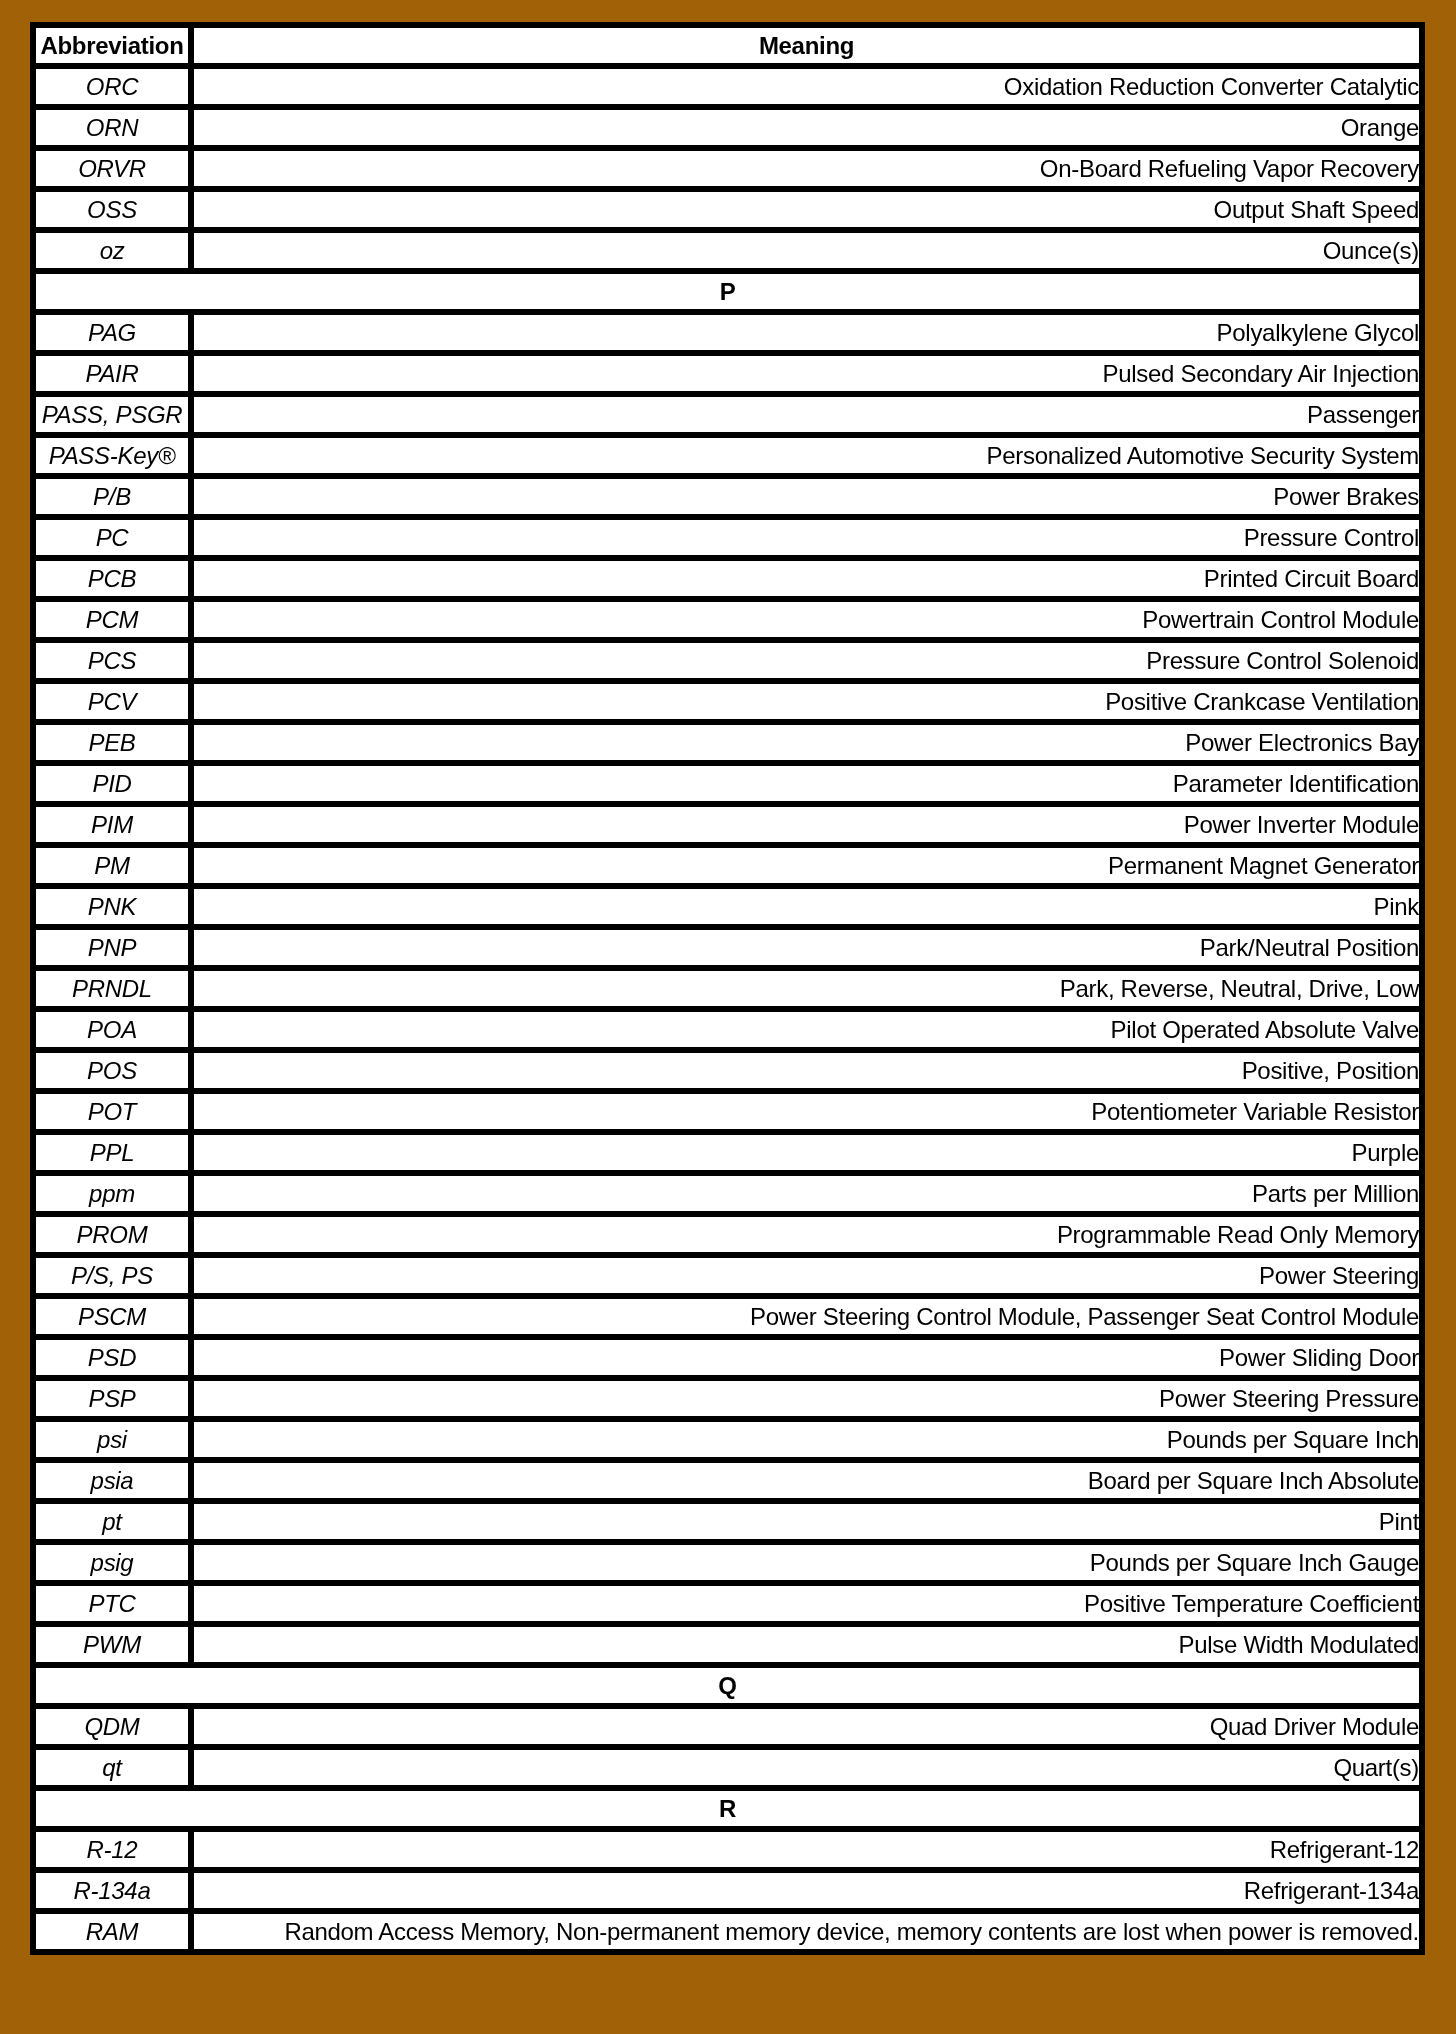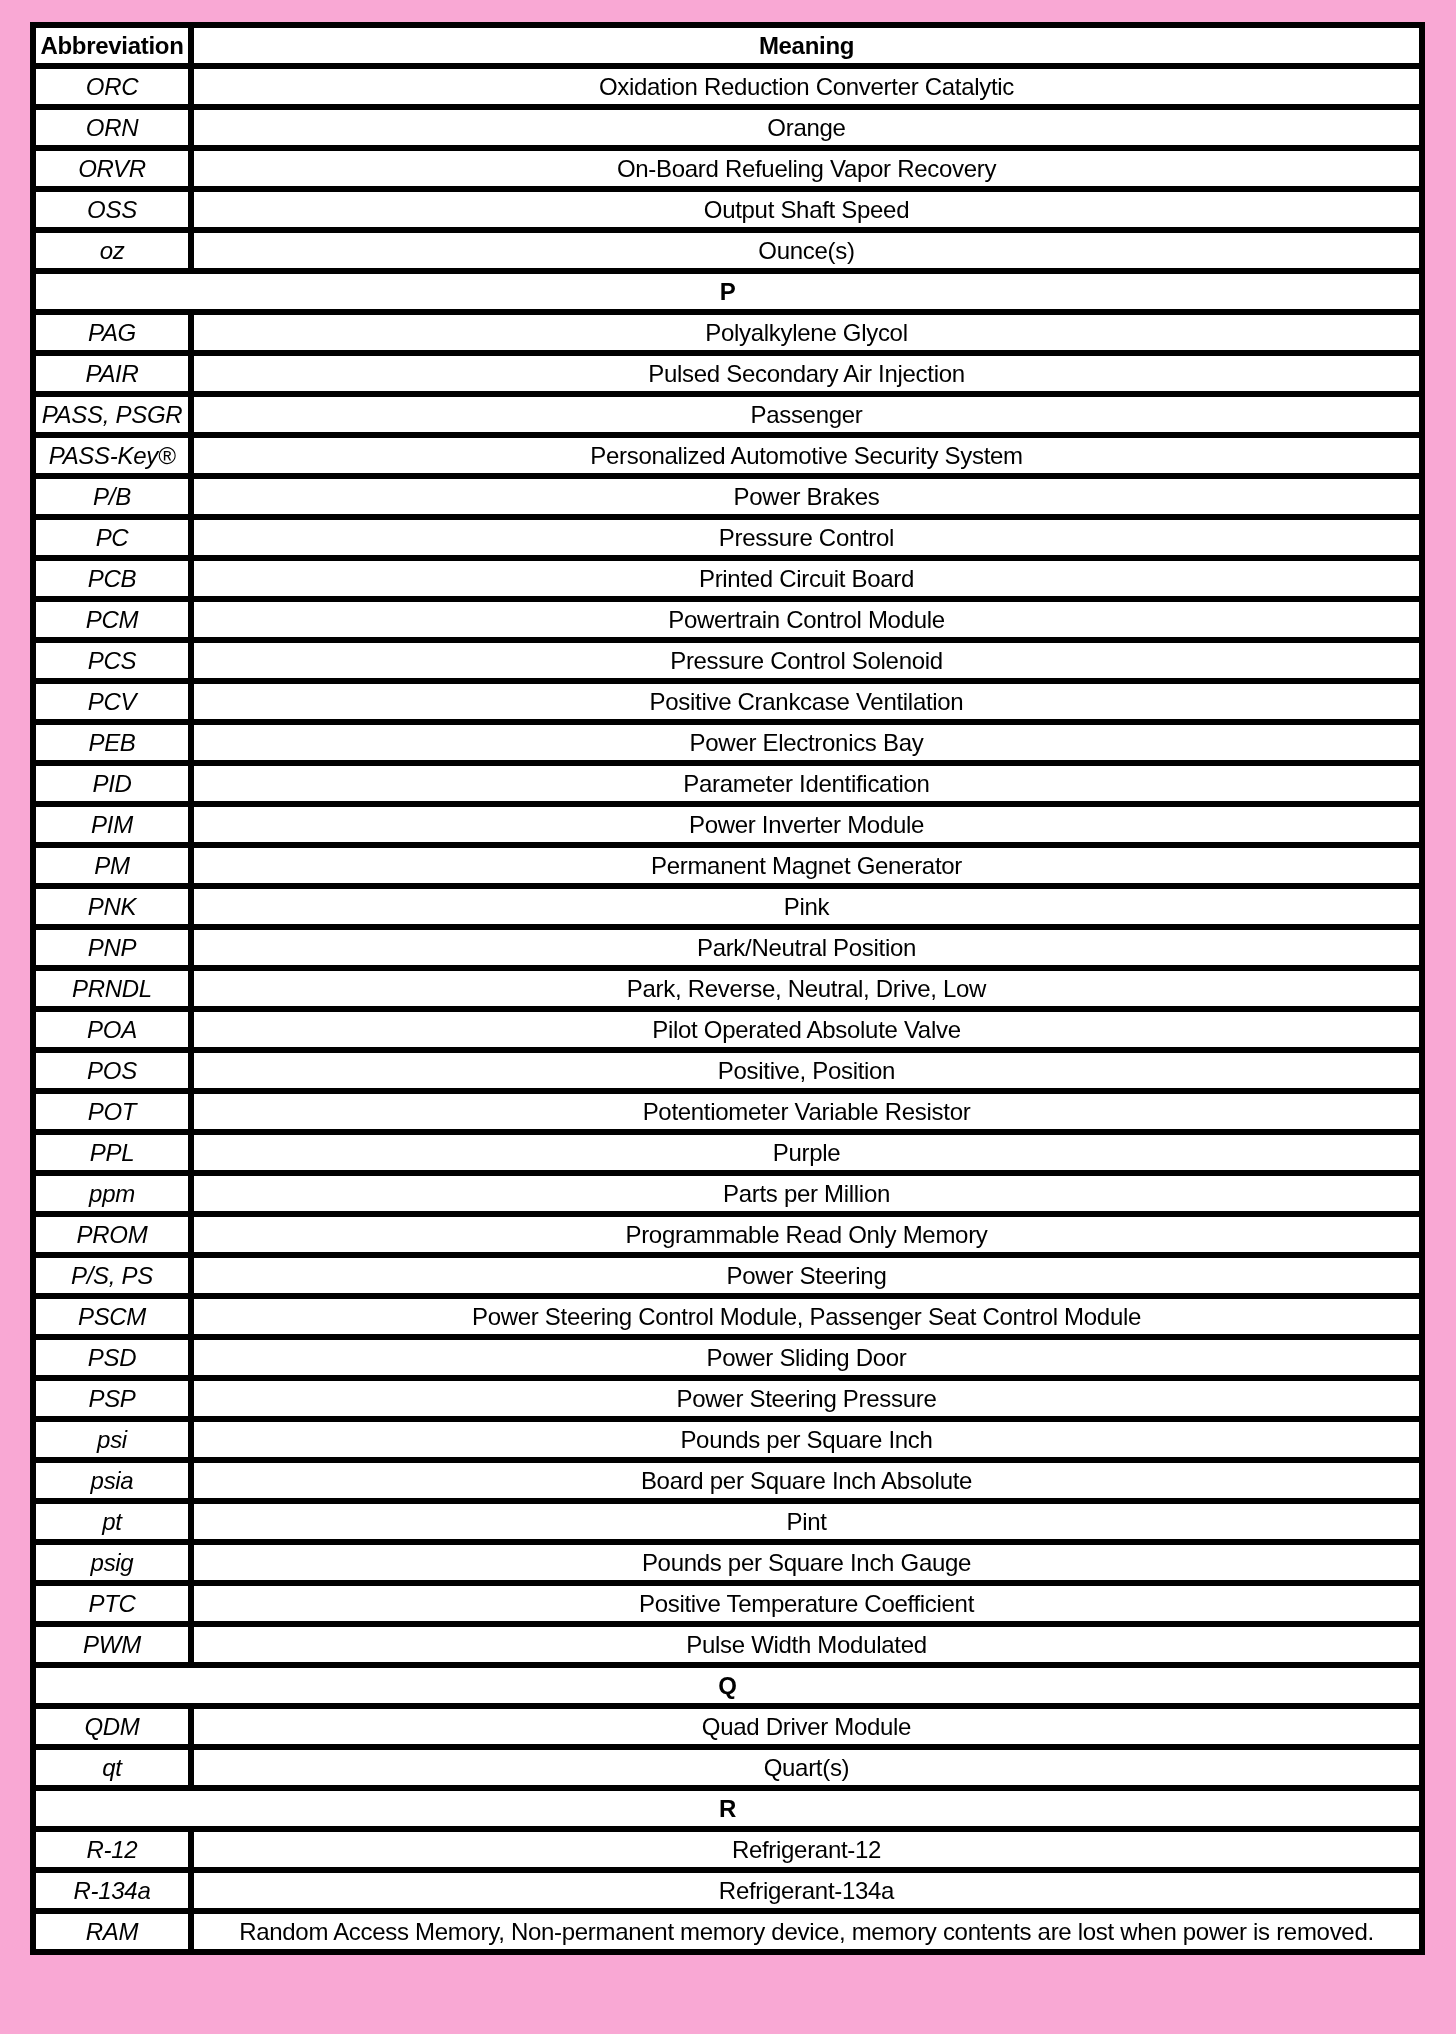--- a/index.html
+++ b/index.html
@@ -4,21 +4,21 @@
 <style>
   html, body {
     margin: 0;
     padding: 0;
     background: #ffffff;
   }
   .sheet {
     position: relative;
     width: 1456px;
     height: 2034px;
-    background: #f9a8d4;
+    background: #a16207;
     font-family: "Liberation Sans", sans-serif;
     color: #000000;
   }
   table.abbrev {
     position: absolute;
     left: 30px;
     top: 22px;
     width: 1395px;
     border-collapse: collapse;
     table-layout: fixed;
@@ -38,21 +38,21 @@
   }
   table.abbrev th {
     font-weight: bold;
     text-align: center;
   }
   td.abbr {
     text-align: center;
     font-style: italic;
   }
   td.meaning {
-    text-align: center;
+    text-align: right;
     padding-left: 8px;
   }
   td.section {
     text-align: center;
     font-weight: bold;
   }
 </style>
 </head>
 <body>
 

